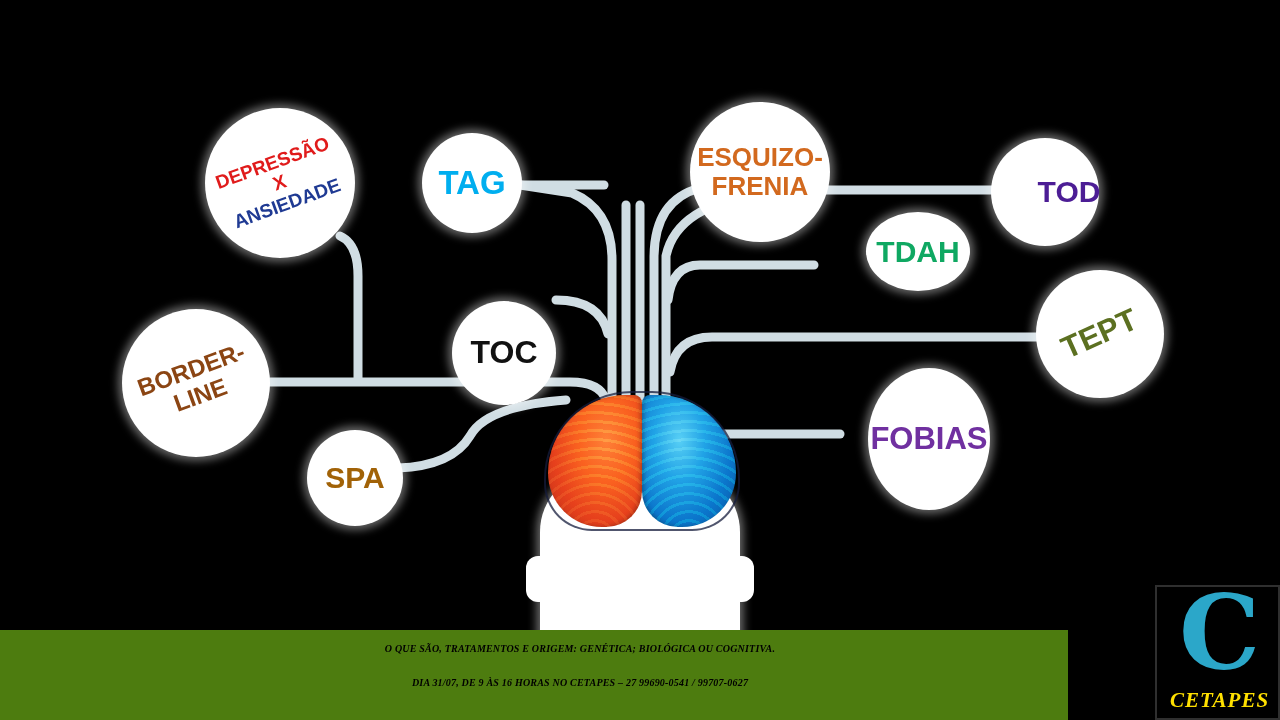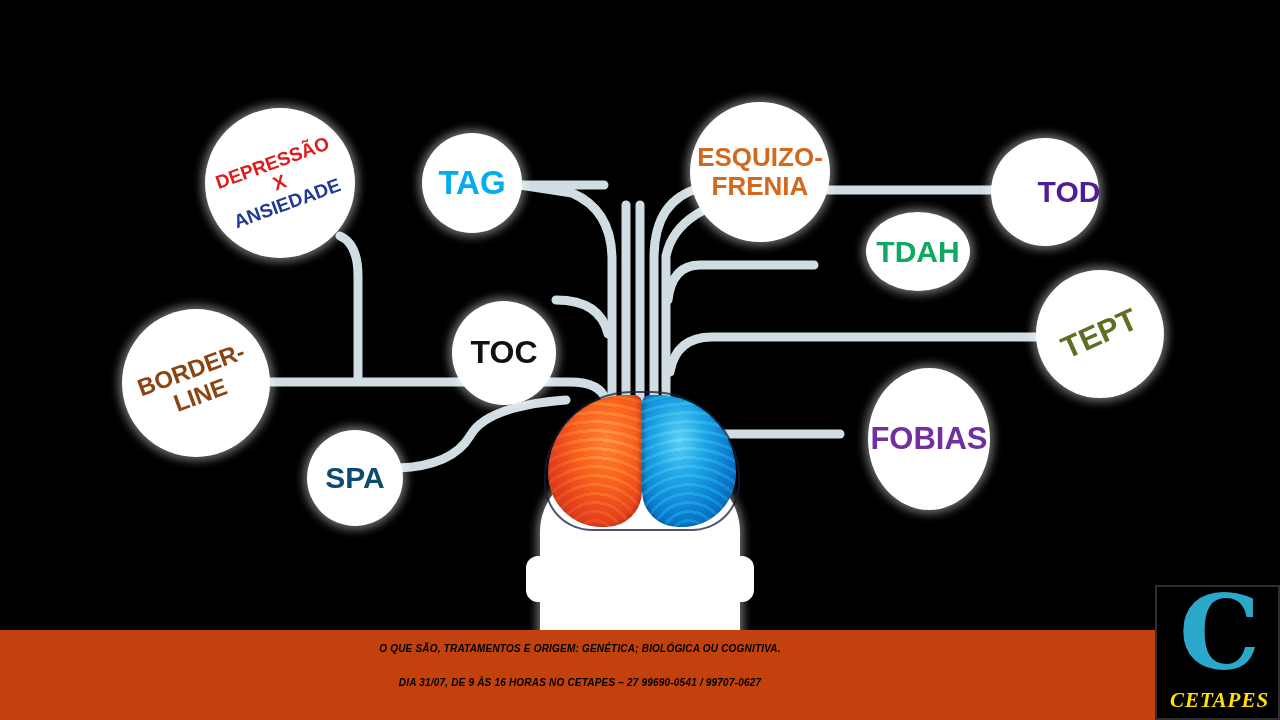--- a/index.html
+++ b/index.html
@@ -40,22 +40,23 @@
     text-shadow: 4px 4px 0 #6b5a22, 5px 5px 1px rgba(0,0,0,.35);
     transform: scaleX(1.08);
     transform-origin: center center;
     white-space: nowrap;
   }
 
   
   .bottom-bar {
     position: absolute;
     left: 0; top: 630px;
-    width: 1280px; height: 90px;
-    background: #c2410c;
+    width: 1068px; height: 90px;
+    background: #4d7c0f;
+    font-family: Liberation Serif, serif;
   }
   .bottom-line {
     position: absolute;
     width: 1160px;
     left: 0;
     text-align: center;
     color: #000;
     font-weight: bold;
     font-style: italic;
     font-size: 23px;
@@ -277,21 +278,21 @@
           <span style="color: rgb(139, 69, 19);">LINE</span>
         </div>
       </div>
       <div class="node" style="left: 828px; top: 368px; width: 122px; height: 142px; font-size: 31px; color: rgb(112, 48, 160); margin-left: 40px;">
         <div style="transform: rotate(0deg); padding: 0px 6px;">
           <span style="color: rgb(112, 48, 160);">FOBIAS</span>
         </div>
       </div>
       <div class="node" style="left: 307px; top: 430px; width: 96px; height: 96px; font-size: 30px; color: rgb(31, 111, 181);">
         <div style="transform: rotate(0deg); padding: 0px 6px;">
-          <span style="color: #0c4a6e;">SPA</span>
+          <span style="color: #a16207;">SPA</span>
         </div>
       </div>
     </div>
 
 
   <div class="bottom-bar">
     <div class="bottom-line l1" style="font-size: 10px;">O QUE SÃO, TRATAMENTOS E ORIGEM: GENÉTICA; BIOLÓGICA OU COGNITIVA.</div>
     <div class="bottom-line l2" style="font-size: 10px;">DIA 31/07, DE 9 ÀS 16 HORAS NO CETAPES – 27 99690-0541 / 99707-0627</div>
   </div>
 

